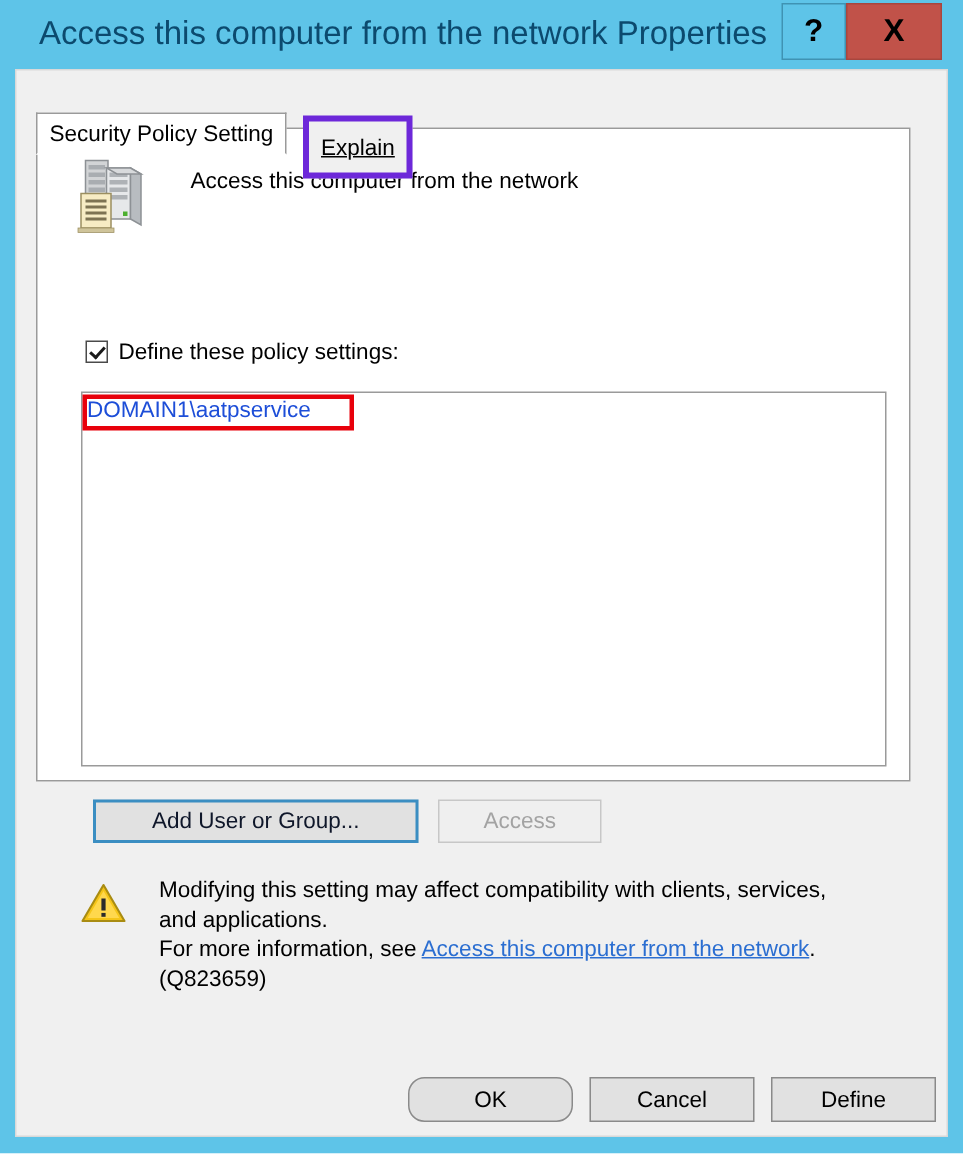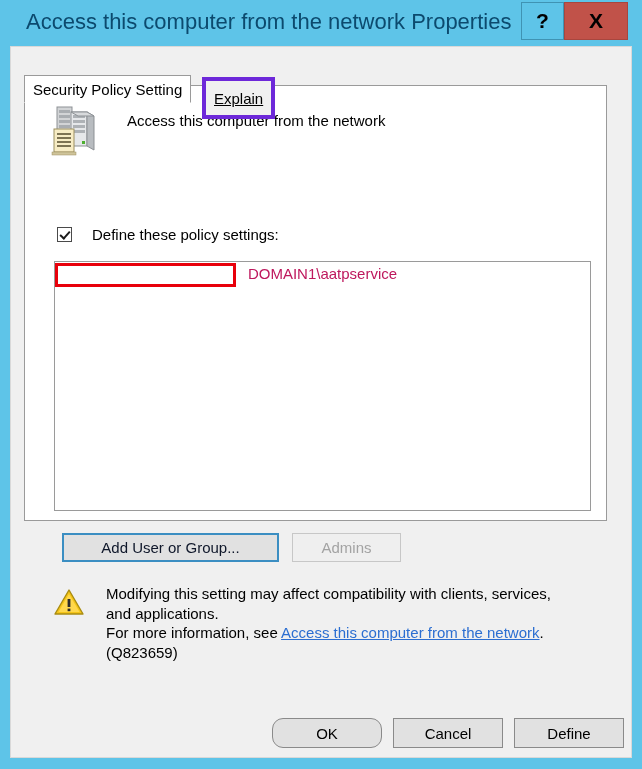--- a/index.html
+++ b/index.html
@@ -177,21 +177,21 @@
     position: absolute;
     left: 4px;
     top: 1px;
     width: 4px;
     height: 8px;
     border: solid #1a1a1a;
     border-width: 0 2px 2px 0;
     transform: rotate(42deg);
   }
   #define-label {
-    margin-left: 20px;
+    margin-left: 7px;
     font-size: 15px;
     color: #000000;
     white-space: nowrap;
   }
 
   
   #members-list {
     position: absolute;
     left: 29px;
     top: 175px;
@@ -199,26 +199,25 @@
     height: 250px;
     background: #ffffff;
     border: 1px solid #9a9a9a;
     box-sizing: border-box;
     overflow: hidden;
     cursor: default;
   }
   .list-item {
     position: relative;
     font-size: 15px;
-    color: #be185d;
+    color: #1d4ed8;
     line-height: 19px;
     padding: 0 3px;
     white-space: nowrap;
     user-select: none;
-    text-align: center;
   }
   #list-item-0 { margin-top: 2px; }
 
   
   #annotation-box {
     position: absolute;
     left: 30px;
     top: 177px;
     width: 181px;
     height: 24px;
@@ -366,21 +365,21 @@
         <div id="define-label">Define these policy settings:</div>
       </div>
 
       <div id="members-list">
         <div class="list-item" id="list-item-0">DOMAIN1\aatpservice</div>
       </div>
 
       <div id="annotation-box"></div>
 
       <div class="action-btn" id="add-btn">Add User or Group...</div>
-      <div class="action-btn" id="remove-btn">Admins</div>
+      <div class="action-btn" id="remove-btn">Access</div>
 
       <div id="warning-block">
         <svg id="warning-icon" viewBox="0 0 30 28">
           <polygon points="15,2 29,26 1,26" fill="#f5c518" stroke="#a98c12" stroke-width="1.4" stroke-linejoin="round"></polygon>
           <polygon points="15,6 25.5,24 4.5,24" fill="#ffd84d" stroke="none"></polygon>
           <rect x="13.6" y="11" width="2.8" height="8" fill="#2b2b2b"></rect>
           <rect x="13.6" y="20.6" width="2.8" height="2.6" fill="#2b2b2b"></rect>
         </svg>
         <div id="warning-text">
           <span>Modifying this setting may affect compatibility with clients, services,</span><br>

